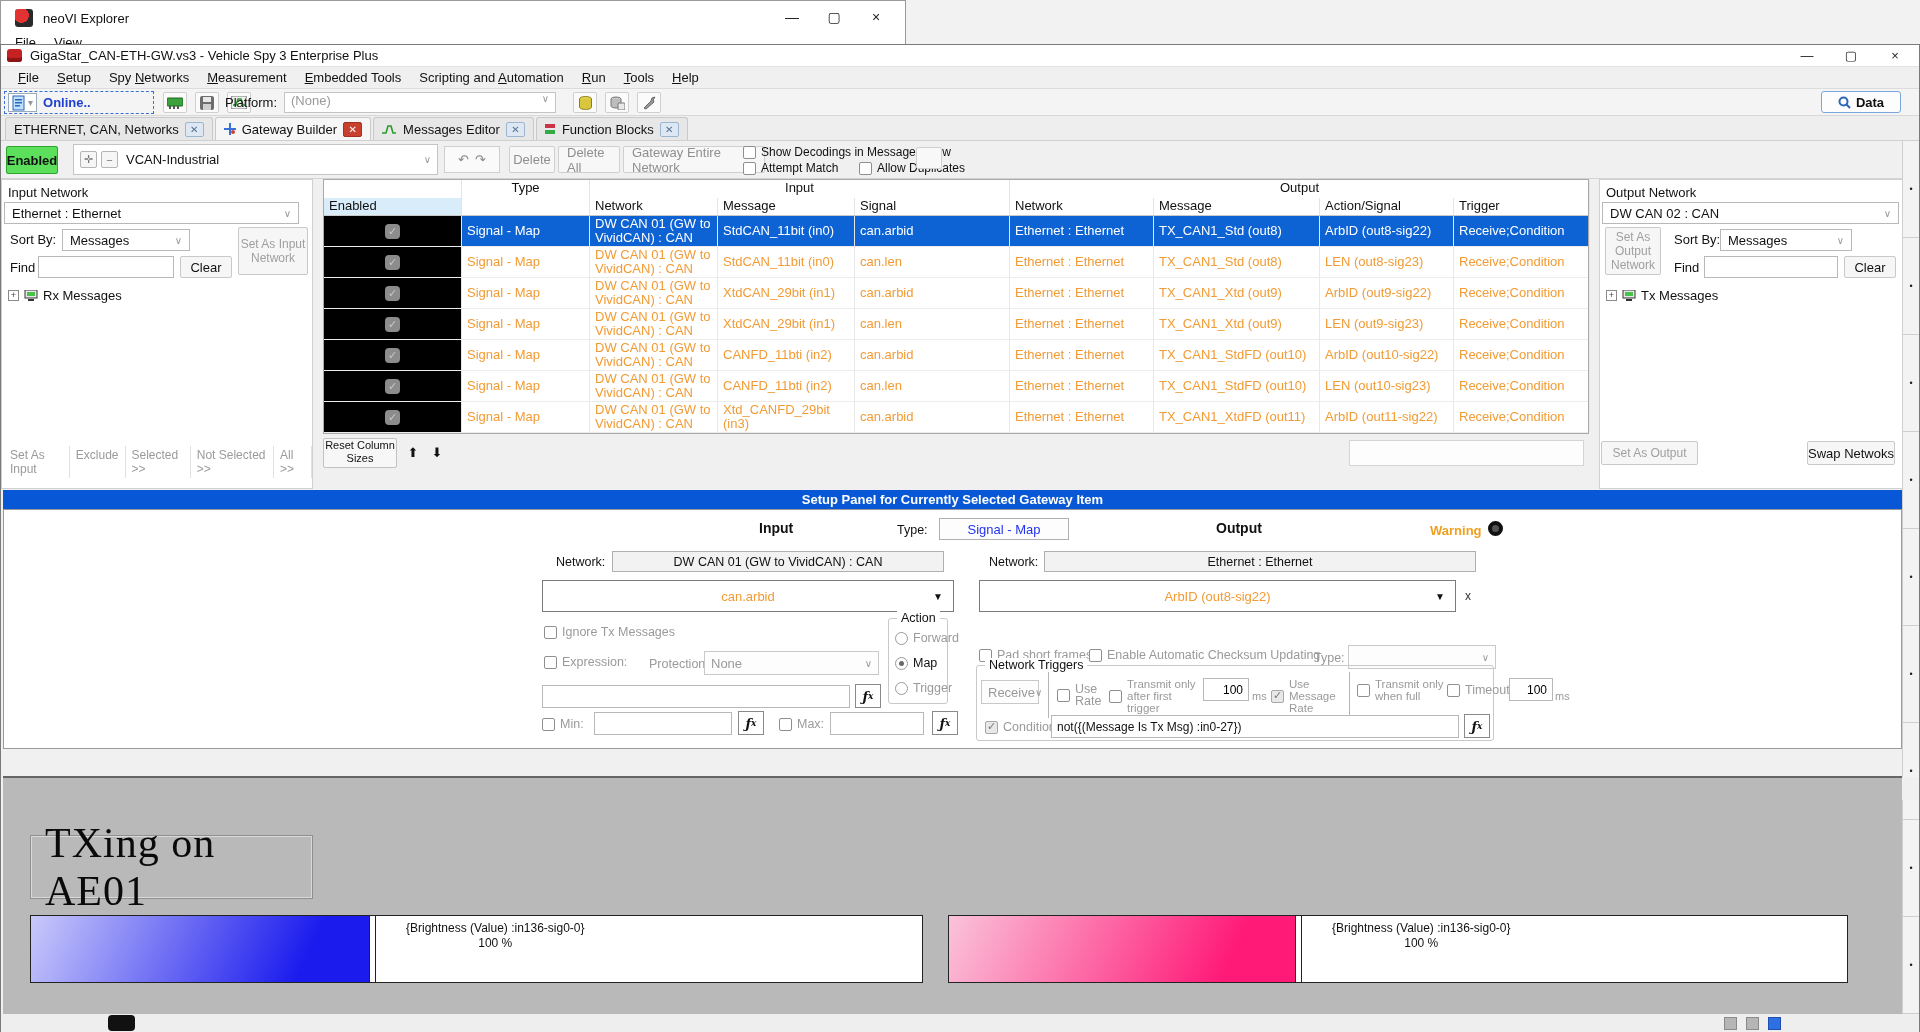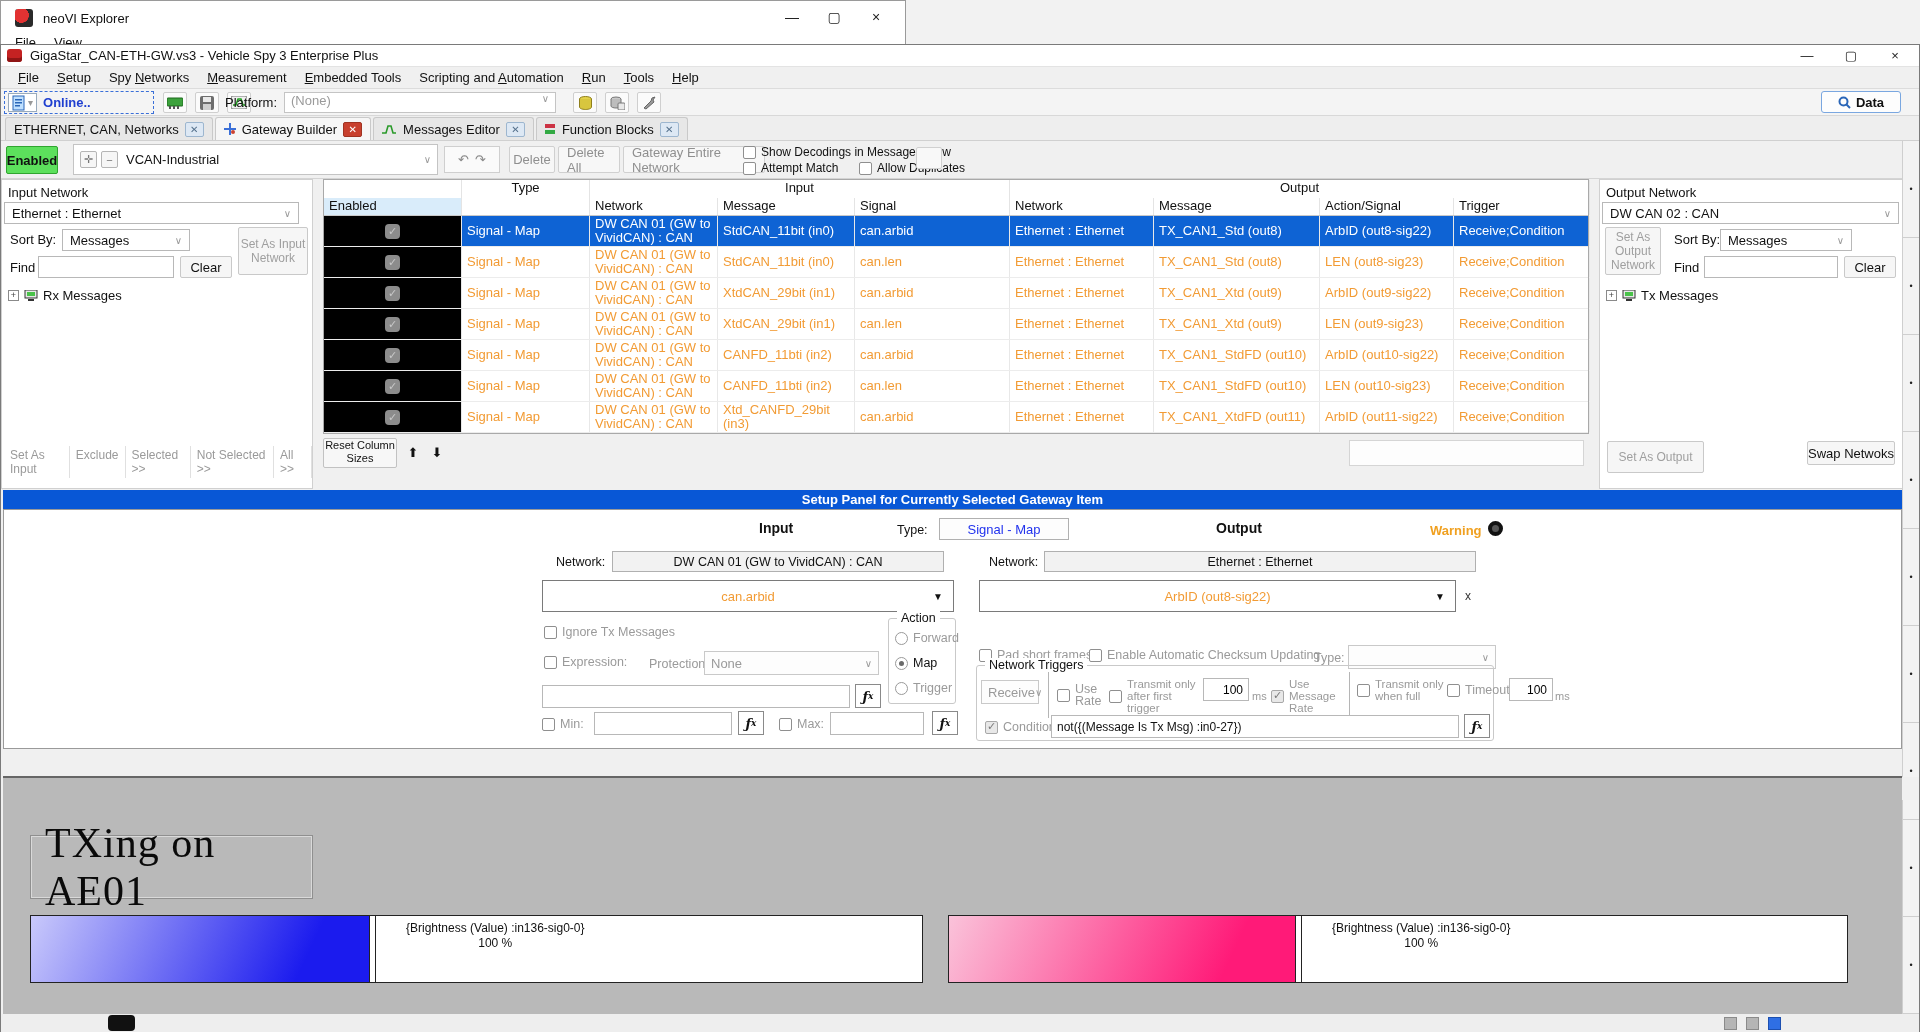--- a/index.html
+++ b/index.html
@@ -538,21 +538,21 @@
         <span class="pbtn" style="left:244px;top:76px;width:52px;height:22px">Clear</span>
         <span class="tree">
           <span class="expbox">+</span>
           <svg width="14" height="12">
               <rect x="1" y="0" width="12" height="8" fill="#e8e8e8" stroke="#333"></rect>
               <rect x="3" y="2" width="8" height="4" fill="#49c249"></rect>
               <rect x="4" y="9" width="6" height="2" fill="#333"></rect>
             </svg>
           <span>Tx Messages</span>
         </span>
-        <span class="pbtn disabled" style="left:7px;top:261px;width:97px;height:32px">Set As Output</span>
+        <span class="pbtn disabled" style="left:1px;top:261px;width:97px;height:24px">Set As Output</span>
         <span class="pbtn" style="left:207px;top:261px;width:88px;height:24px">Swap Netwoks</span>
       </div>
     </div>
 
     <div class="dockstrip" id="dockstrip">
         <div>•</div>
         <div>•</div>
         <div>•</div>
         <div>•</div>
         <div>•</div>
@@ -617,21 +617,21 @@
       <span class="optrow" style="left:775px;top:207px">
         <span class="cb"></span>
         <span class="glabel">Max:</span>
       </span>
       <input class="sfield" style="left: 826px; top: 202px; width: 94px;">
       <span class="fx" style="left:928px;top:201px">
           <i>ƒ</i>
           <sub>x</sub>
         </span>
 
-      <span class="groupbox" style="left:884px;top:108px;width:68px;height:86px">
+      <span class="groupbox" style="left:884px;top:108px;width:60px;height:86px">
         <span class="gcaption">Action</span>
         <span class="optrow" style="left:6px;top:12px">
           <span class="radio"></span>
           <span class="glabel">Forward</span>
         </span>
         <span class="optrow" style="left:6px;top:37px">
           <span class="radio on"></span>
           <span>Map</span>
         </span>
         <span class="optrow" style="left:6px;top:62px">

